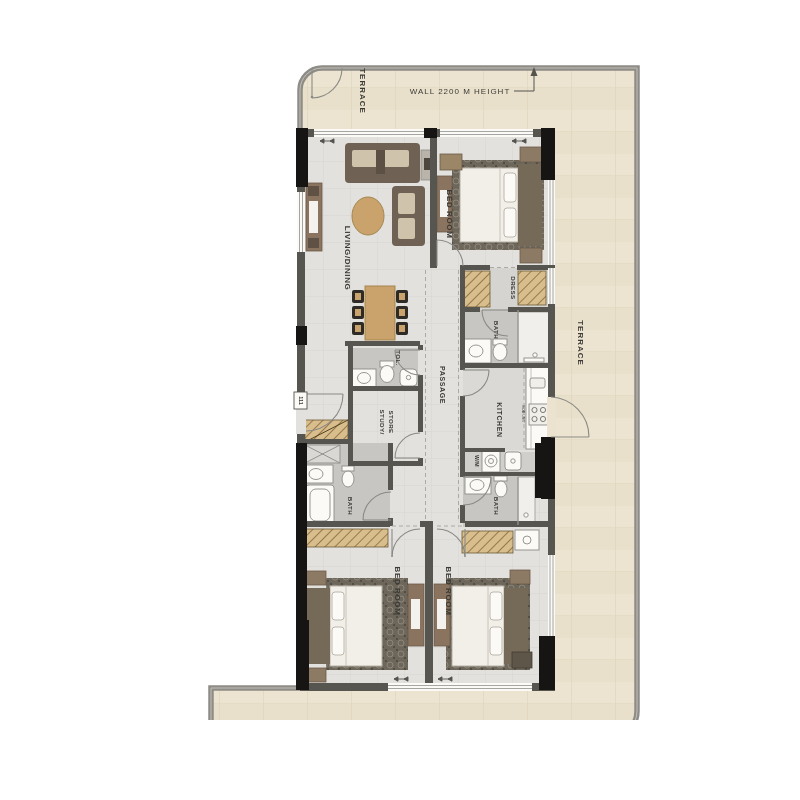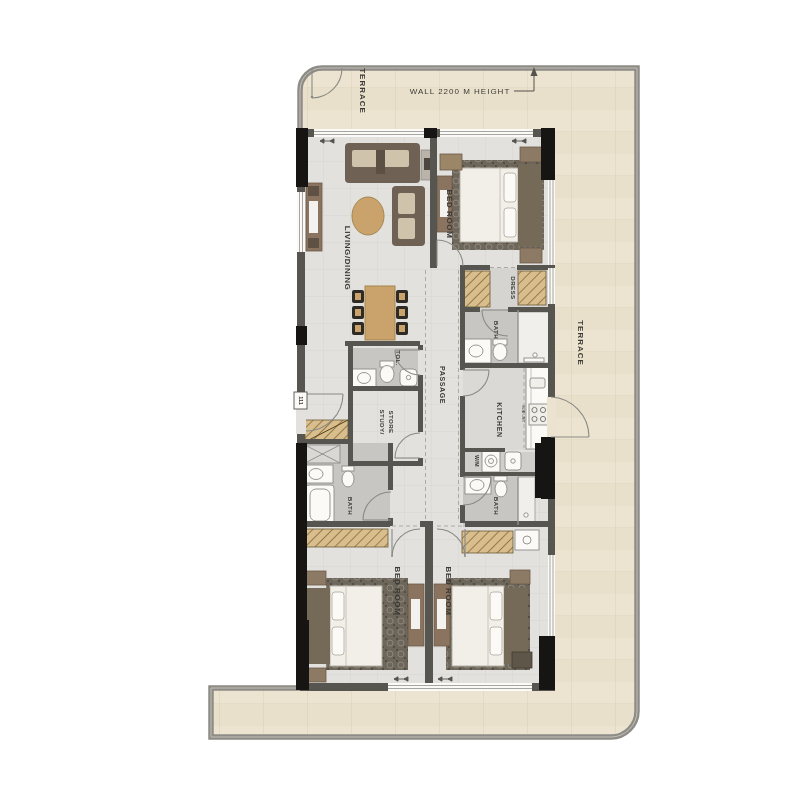--- a/index.html
+++ b/index.html
@@ -1,16 +1,16 @@
 <!DOCTYPE html>
 <html><head>
 <meta charset="utf-8">
 <style>
   html,body{margin:0;padding:0;background:#ffffff;}
-  #stage{width:800px;height:800px;position:relative;background:#ffffff;
+  #stage{width:800px;height:720px;position:relative;background:#ffffff;
          font-family:"Liberation Sans","DejaVu Sans",sans-serif;}
   svg{position:absolute;left:0;top:0;}
   text{font-family:"Liberation Sans","DejaVu Sans",sans-serif;fill:#3b3a36;}
   .roomlbl{font-weight:bold;}
 </style>
 </head>
 <body>
 
 <div id="stage">
 <svg width="800" height="800" viewBox="0 0 800 800">

